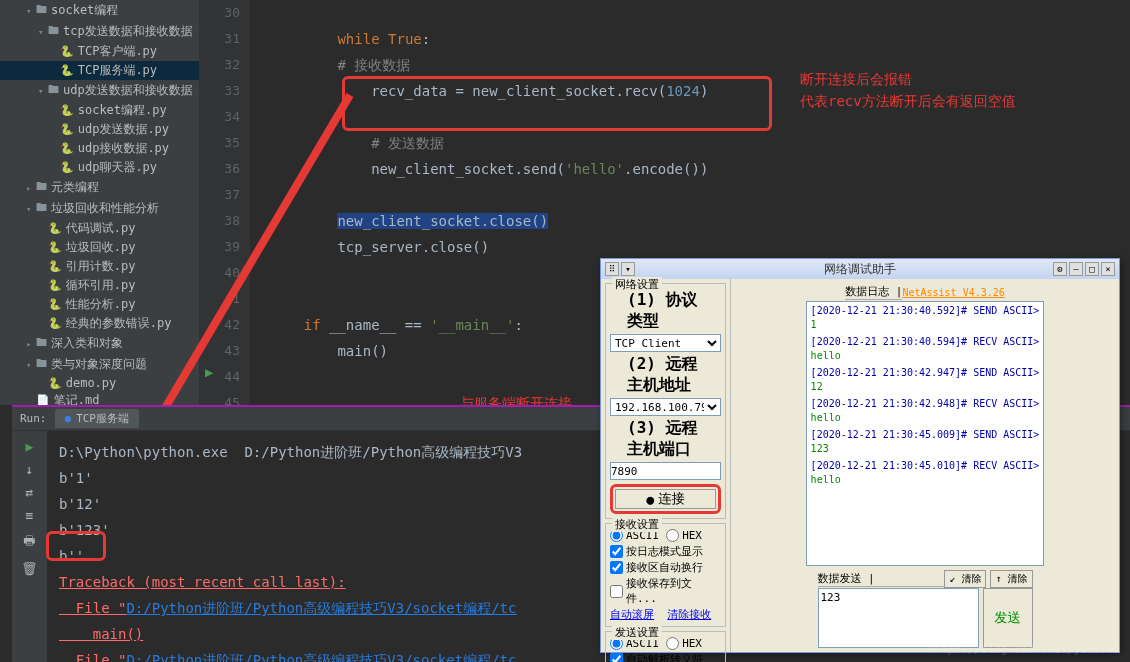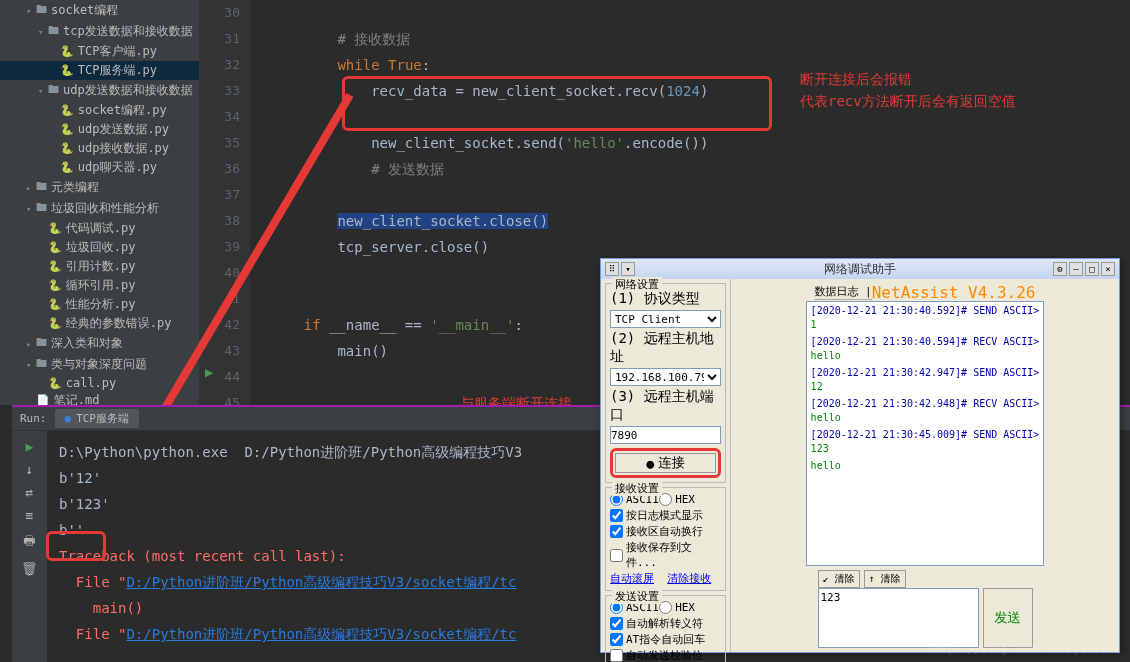--- a/index.html
+++ b/index.html
@@ -30,42 +30,42 @@
 .arrow-svg { position: absolute; pointer-events: none; }
 
 .run-panel { position: absolute; left: 12px; top: 405px; width: 100%; height: 257px; background: #2b2b2b; border-top: 2px solid #a21caf; }
 .run-header { height: 24px; background: #3c3f41; display: flex; align-items: center; padding-left: 8px; font-size: 11px; color: #bbbbbb; border-bottom: 1px solid #323232; }
 .run-tab { background: #515658; padding: 2px 10px; border-radius: 3px 3px 0 0; display: flex; align-items: center; gap: 5px; }
 .run-gutter { position: absolute; left: 0; top: 24px; width: 35px; bottom: 0; background: #3c3f41; display: flex; flex-direction: column; align-items: center; gap: 8px; padding-top: 8px; }
 .run-gutter-icon { color: #afb1b3; cursor: pointer; font-size: 13px; }
 .run-output { position: absolute; left: 35px; top: 24px; right: 0; bottom: 0; padding: 8px 12px; font-size: 14px; line-height: 26px; }
 .output-line { white-space: pre; color: #a9b7c6; }
 .link-text { color: #287bde; text-decoration: underline; }
-.error-text { color: #ff6b68; }
+.error-text { color: #ff6b68; text-decoration: underline; }
 
 .net-assist { position: absolute; right: 10px; top: 258px; width: 520px; height: 395px; background: #ece9d8; border: 1px solid #7a96df; color: #000; font-size: 11px; font-family: 'SimSun', sans-serif; box-shadow: 2px 2px 8px rgba(0,0,0,0.4); }
 .na-title { height: 20px; background: linear-gradient(#e0e8f8, #c4d4f0); display: flex; align-items: center; justify-content: center; position: relative; font-size: 12px; }
 .na-title-text { color: #333; }
 .na-title .left-icons { position: absolute; left: 4px; display: flex; gap: 2px; }
 .na-title .right-icons { position: absolute; right: 4px; display: flex; gap: 2px; }
 .na-title .title-icon { width: 14px; height: 14px; background: #e0e0e0; border: 1px solid #999; display: flex; align-items: center; justify-content: center; font-size: 9px; cursor: pointer; }
 .na-body { display: flex; height: calc(100% - 20px); }
 .na-left { width: 130px; padding: 4px; background: #ece9d8; border-right: 1px solid #bbb; }
 .na-right { flex: 1; padding: 4px; display: flex; flex-direction: column; align-items: center; }
 .na-group { border: 1px solid #bbb; margin-bottom: 4px; padding: 4px; position: relative; }
 .na-group-title { position: absolute; top: -7px; left: 6px; background: #ece9d8; padding: 0 3px; font-size: 11px; }
-.na-field { margin: 2px 0; font-size: 14px; }
+.na-field { margin: 2px 17px; font-size: 16px; font-weight: bold; }
 .na-select, .na-input { width: 100%; font-size: 11px; height: 18px; border: 1px solid #7f9db9; background: #fff; }
 .na-btn-inner { width: 100%; height: 100%; border: 1px solid #999; background: #ece9d8; display: flex; align-items: center; justify-content: center; gap: 4px; }
-.na-radio-row { display: flex; gap: 0; font-size: 11px; }
+.na-radio-row { display: flex; gap: 7px; font-size: 11px; }
 .na-check { display: flex; align-items: center; gap: 3px; font-size: 11px; margin: 1px 0; }
 .na-link { color: #0000ee; text-decoration: underline; cursor: pointer; font-size: 11px; }
 .na-log-header { display: flex; justify-content: space-between; align-items: center; height: 18px; }
 .na-log-title { font-size: 11px; border-bottom: 1px solid #aaa; flex: 1; }
-.na-version { color: #ff8800; font-size: 16px; }
+.na-version { color: #ff8800; font-size: 10px; text-decoration: underline; }
 .na-log { flex: 1; border: 1px solid #7f9db9; background: #fff; padding: 2px 4px; font-size: 10px; line-height: 14px; overflow: hidden; }
 .na-log-entry { margin-bottom: 3px; }
 .na-log-time { color: #0000aa; }
 .na-log-data { color: #008800; }
 .na-send-area { margin-top: 4px; }
 .na-send-header { display: flex; justify-content: space-between; align-items: center; height: 18px; }
 .na-send-box { display: flex; gap: 4px; }
 .na-textarea { flex: 1; height: 60px; border: 1px solid #7f9db9; background: #fff; padding: 2px; font-size: 11px; resize: none; }
 .na-send-btn { width: 50px; background: #ece9d8; border: 1px solid #999; cursor: pointer; color: #080; }
 .na-clear-btns { display: flex; gap: 4px; }
@@ -169,21 +169,21 @@
       <span class="tree-label">深入类和对象</span>
     </div>
     <div class="tree-item" style="padding-left: 26px;">
       <span class="tree-arrow">▾</span>
       <span class="tree-icon folder-icon">🖿</span>
       <span class="tree-label">类与对象深度问题</span>
     </div>
     <div class="tree-item" style="padding-left: 38px;">
       <span class="tree-arrow"></span>
       <span class="tree-icon py-icon">🐍</span>
-      <span class="tree-label">call.py</span>
+      <span class="tree-label">demo.py</span>
     </div>
     <div class="tree-item" style="padding-left: 26px;">
       <span class="tree-arrow"></span>
       <span class="tree-icon">📄</span>
       <span class="tree-label">笔记.md</span>
     </div>
   </div>
 
 <div class="editor">
   <div class="gutter" id="gutter">
@@ -199,26 +199,26 @@
       <div>39</div>
       <div>40</div>
       <div>41</div>
       <div>42</div>
       <div>43</div>
       <div>44</div>
       <div>45</div>
     </div>
   <div class="code-area" id="code-area">
       <div class="code-line">&nbsp;</div>
+      <div class="code-line">        <span class="kw">while</span> <span class="kw">True</span>:</div>
       <div class="code-line">        <span class="comment"># 接收数据</span></div>
-      <div class="code-line">        <span class="kw">while</span> <span class="kw">True</span>:</div>
       <div class="code-line">            recv_data = new_client_socket.recv(<span class="num">1024</span>)</div>
       <div class="code-line">&nbsp;</div>
+      <div class="code-line">            <span class="comment"># 发送数据</span></div>
       <div class="code-line">            new_client_socket.send(<span class="str">'hello'</span>.encode())</div>
-      <div class="code-line">            <span class="comment"># 发送数据</span></div>
       <div class="code-line">&nbsp;</div>
       <div class="code-line">        <span style="background:#214283">new_client_socket.close()</span></div>
       <div class="code-line">        tcp_server.close()</div>
       <div class="code-line">&nbsp;</div>
       <div class="code-line">&nbsp;</div>
       <div class="code-line">    <span class="kw">if</span> __name__ == <span class="str">'__main__'</span>:</div>
       <div class="code-line">        main()</div>
     </div>
   <span class="play-icon" style="left:5px; top:364px;">▶</span>
 </div>
@@ -250,20 +250,21 @@
   <div class="run-gutter">
     <span class="run-gutter-icon" style="color:#499c54">▶</span>
     <span class="run-gutter-icon">↓</span>
     <span class="run-gutter-icon">⇄</span>
     <span class="run-gutter-icon">≡</span>
     <span class="run-gutter-icon">🖶</span>
     <span class="run-gutter-icon">🗑</span>
   </div>
   <div class="run-output" id="run-output">
       <div class="output-line ">D:\Python\python.exe  D:/Python进阶班/Python高级编程技巧V3</div>
+      <div class="output-line ">b'1'</div>
       <div class="output-line ">b'12'</div>
       <div class="output-line ">b'123'</div>
       <div class="output-line ">b''</div>
       <div class="output-line error-text">Traceback (most recent call last):</div>
       <div class="output-line error-text">  File "<span class="link-text">D:/Python进阶班/Python高级编程技巧V3/socket编程/tc</span></div>
       <div class="output-line error-text">    main()</div>
       <div class="output-line error-text">  File "<span class="link-text">D:/Python进阶班/Python高级编程技巧V3/socket编程/tc</span></div>
     </div>
 </div>
 
@@ -383,25 +384,27 @@
           </div>
           <div class="na-log-entry">
             <div class="na-log-time">[2020-12-21 21:30:42.948]# RECV ASCII&gt;</div>
             <div class="na-log-data">hello</div>
           </div>
           <div class="na-log-entry">
             <div class="na-log-time">[2020-12-21 21:30:45.009]# SEND ASCII&gt;</div>
             <div class="na-log-data">123</div>
           </div>
           <div class="na-log-entry">
+            <div class="na-log-time">[2020-12-21 21:30:45.010]# RECV ASCII&gt;</div>
             <div class="na-log-data">hello</div>
           </div>
         </div>
       <div class="na-send-area">
         <div class="na-send-header">
+          <span class="na-log-title">数据发送 |</span>
           <div class="na-clear-btns">
             <button class="na-mini-btn">↙ <span>清除</span></button>
             <button class="na-mini-btn">↑ <span>清除</span></button>
           </div>
         </div>
         <div class="na-send-box">
           <textarea class="na-textarea" style="">123</textarea>
           <button class="na-send-btn">发送</button>
         </div>
       </div>

